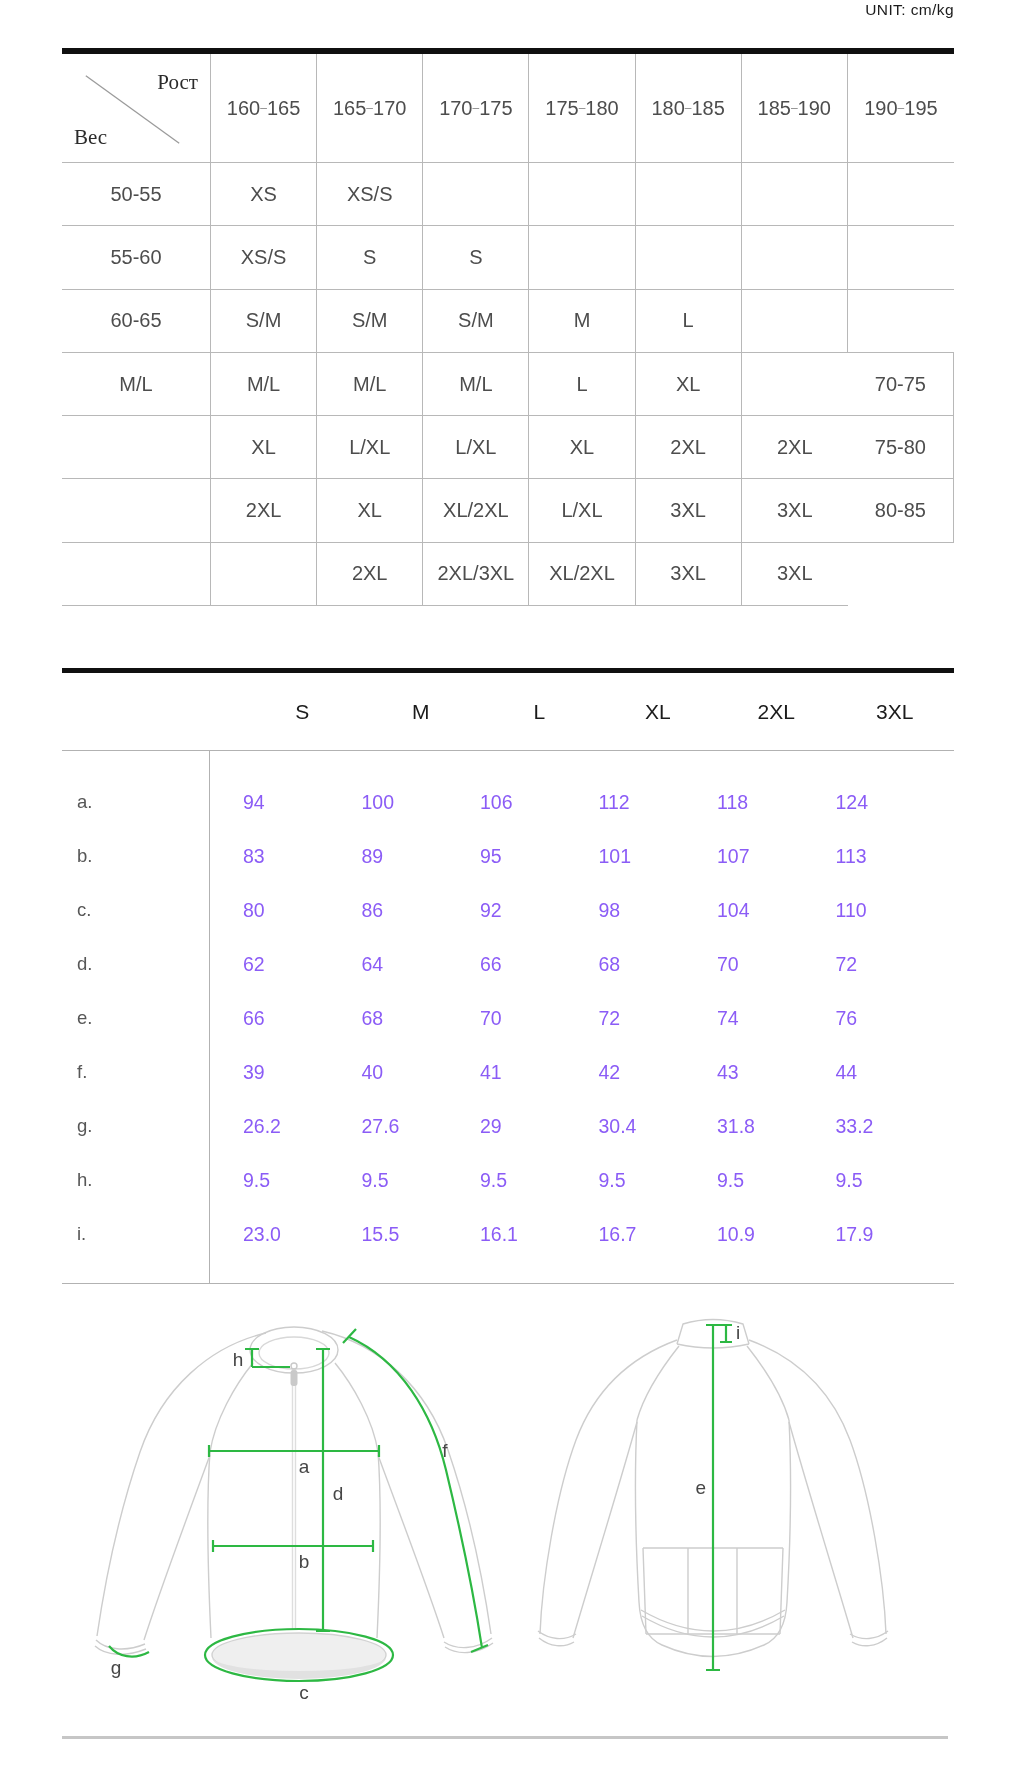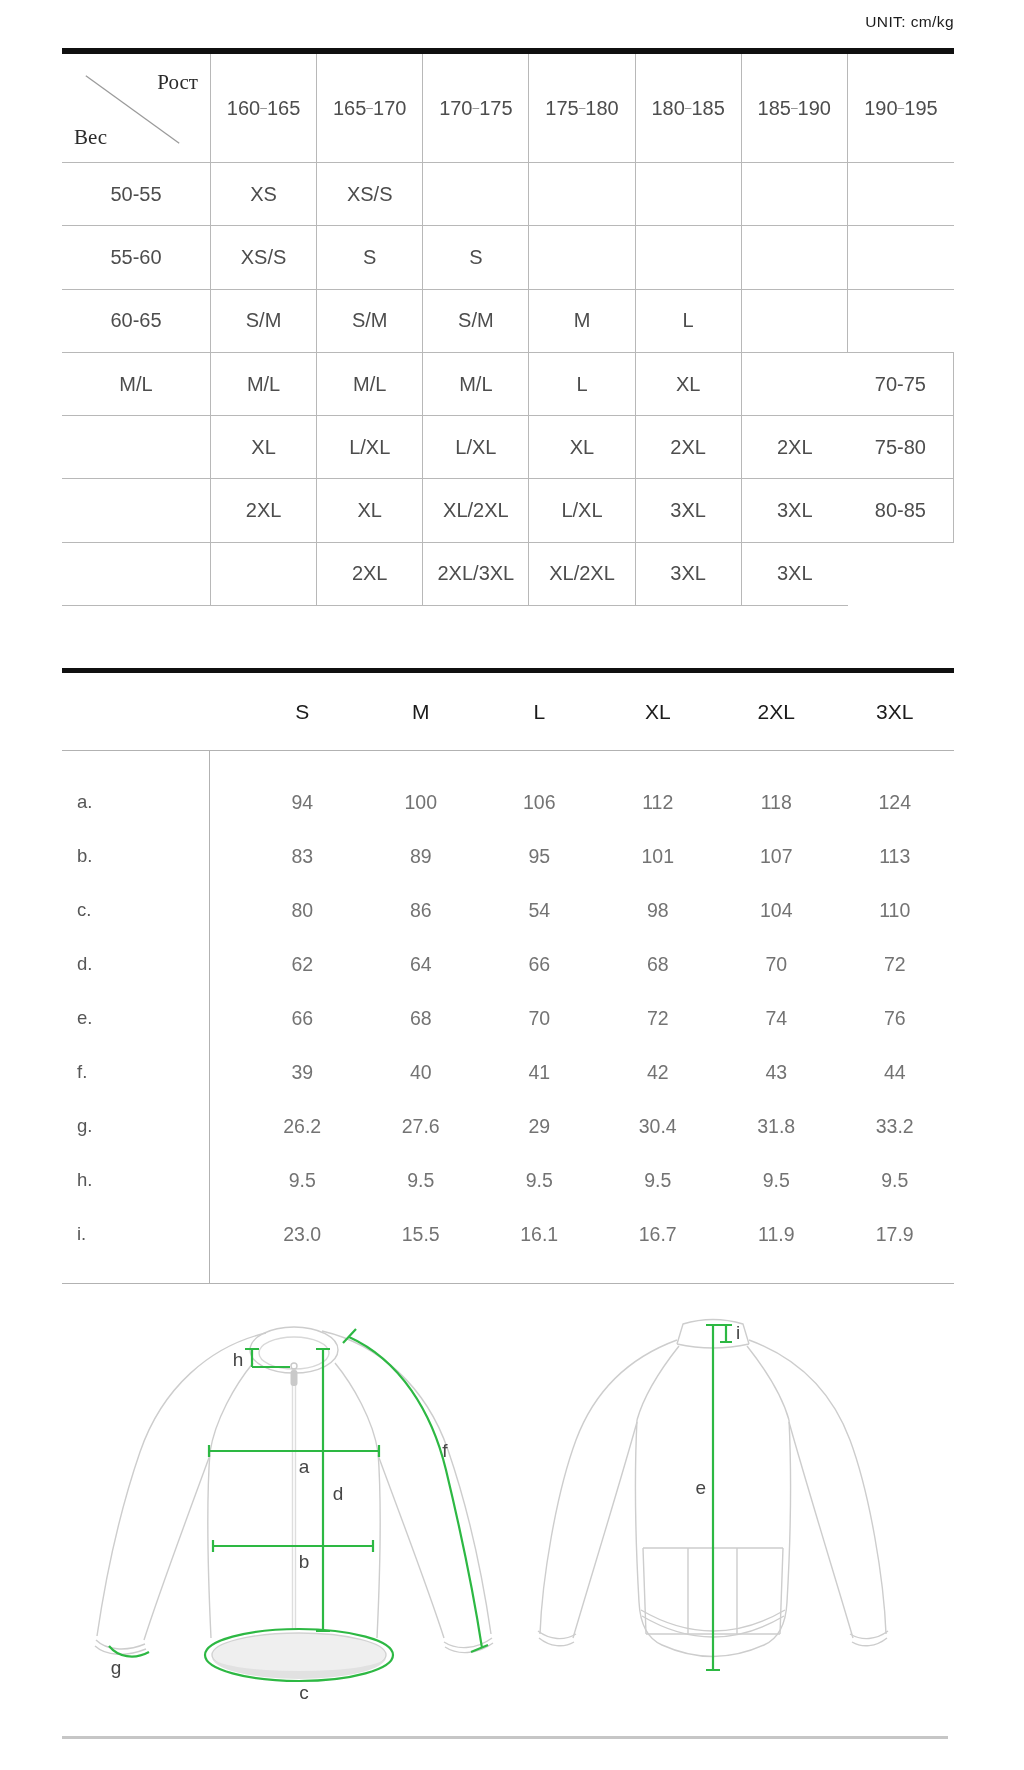--- a/index.html
+++ b/index.html
@@ -1,20 +1,20 @@
 <!DOCTYPE html>
 <html><head>
 <meta charset="utf-8">
 <style>
   html,body{margin:0;padding:0;background:#ffffff;}
   .page{position:relative;width:1024px;height:1770px;background:#ffffff;overflow:hidden;
         font-family:"Liberation Sans",sans-serif;}
 
   
-  .unit-label{position:absolute;top:13px;left:62px;width:892px;text-align:right;
+  .unit-label{position:absolute;top:1px;left:62px;width:892px;text-align:right;
               font-size:15.5px;color:#1b1b1b;letter-spacing:.4px;}
 
   
   .t1{position:absolute;left:62px;top:48px;width:892px;border-top:6px solid #101010;}
   .t1grid{display:grid;grid-template-columns:149px repeat(7,1fr);
           grid-template-rows:109px repeat(7,63.3px);}
   .t1grid .cell{border-right:1px solid #b8b8b8;border-bottom:1px solid #b8b8b8;
                 display:flex;align-items:center;justify-content:center;
                 font-size:20px;color:#4d4d4d;}
   .t1grid .cell.lastcol{border-right:none;}
@@ -29,21 +29,21 @@
 
   
   .t2{position:absolute;left:62px;top:668px;width:892px;border-top:5px solid #101010;}
   .t2header{display:grid;grid-template-columns:181px repeat(6,1fr);height:77px;
             align-items:center;border-bottom:1px solid #b2b2b2;}
   .t2header .hsize{text-align:center;font-size:21px;color:#1b1b1b;}
   .t2body{position:relative;padding:24px 0 22px 0;border-bottom:1px solid #b2b2b2;}
   .t2body::before{content:"";position:absolute;left:147px;top:0;bottom:0;width:1px;background:#b2b2b2;}
   .mrow{display:grid;grid-template-columns:181px repeat(6,1fr);height:54px;align-items:center;}
   .mrow .rlabel{padding-left:15px;font-size:18.5px;color:#575757;}
-  .mrow .val{text-align:center;font-size:19.5px;color:#737373;}
+  .mrow .val{text-align:left;font-size:19.5px;color:#8b5cf6;}
 
   
   .front-svg{position:absolute;left:60px;top:1300px;}
   .back-svg{position:absolute;left:510px;top:1300px;}
   .front-svg text,.back-svg text{font-family:"Liberation Sans",sans-serif;font-size:19px;fill:#464646;}
 
   .bottom-divider{position:absolute;left:62px;top:1736px;width:886px;height:3px;background:#c6c6c6;}
 </style>
 </head>
 <body>
@@ -183,21 +183,21 @@
           <div class="val">89</div>
           <div class="val">95</div>
           <div class="val">101</div>
           <div class="val">107</div>
           <div class="val">113</div>
         </div>
         <div class="mrow">
           <div class="rlabel">c.</div>
           <div class="val">80</div>
           <div class="val">86</div>
-          <div class="val">54</div>
+          <div class="val">92</div>
           <div class="val">98</div>
           <div class="val">104</div>
           <div class="val">110</div>
         </div>
         <div class="mrow">
           <div class="rlabel">d.</div>
           <div class="val">62</div>
           <div class="val">64</div>
           <div class="val">66</div>
           <div class="val">68</div>
@@ -239,21 +239,21 @@
           <div class="val">9.5</div>
           <div class="val">9.5</div>
           <div class="val">9.5</div>
         </div>
         <div class="mrow">
           <div class="rlabel">i.</div>
           <div class="val">23.0</div>
           <div class="val">15.5</div>
           <div class="val">16.1</div>
           <div class="val">16.7</div>
-          <div class="val">11.9</div>
+          <div class="val">10.9</div>
           <div class="val">17.9</div>
         </div>
       </div>
   </div>
 
   <svg class="front-svg" width="450" height="440" viewBox="0 0 450 440">
     <g fill="none" stroke="#cdcdcd" stroke-width="1.4">
 
       <ellipse cx="239" cy="355" rx="87" ry="22" fill="#efefef" stroke="#d2d2d2"></ellipse>
       <path d="M 152,357 A 87 22 0 0 0 326,357 A 87 14 0 0 1 152,357 Z" fill="#e1e1e1" stroke="none"></path>

